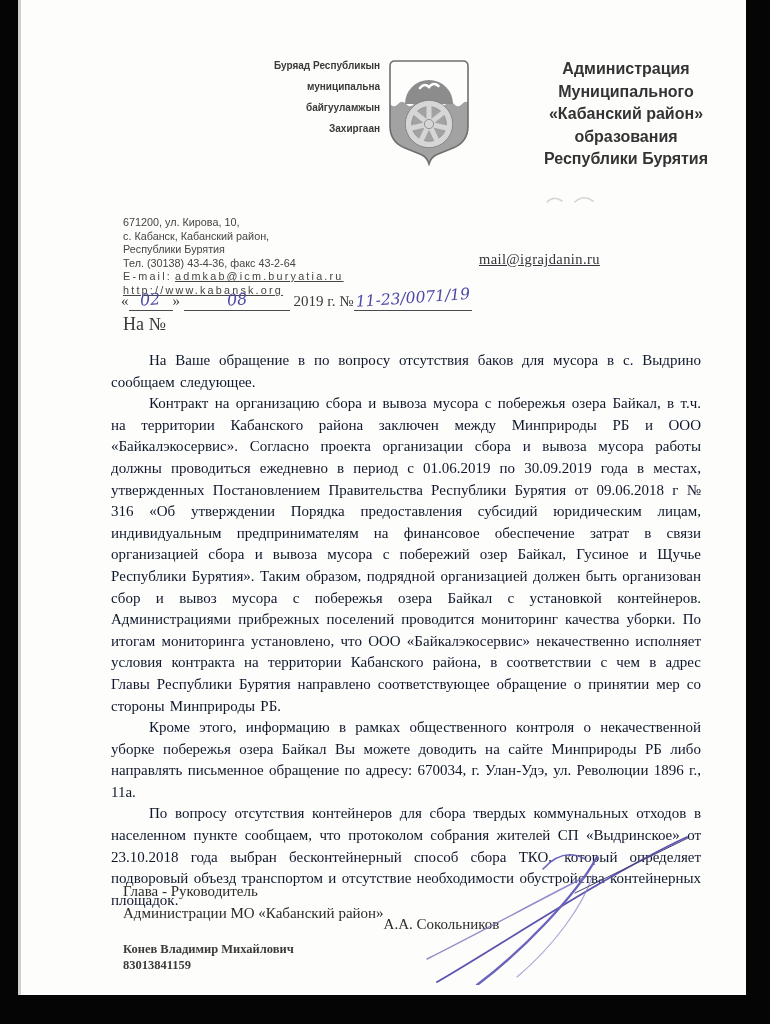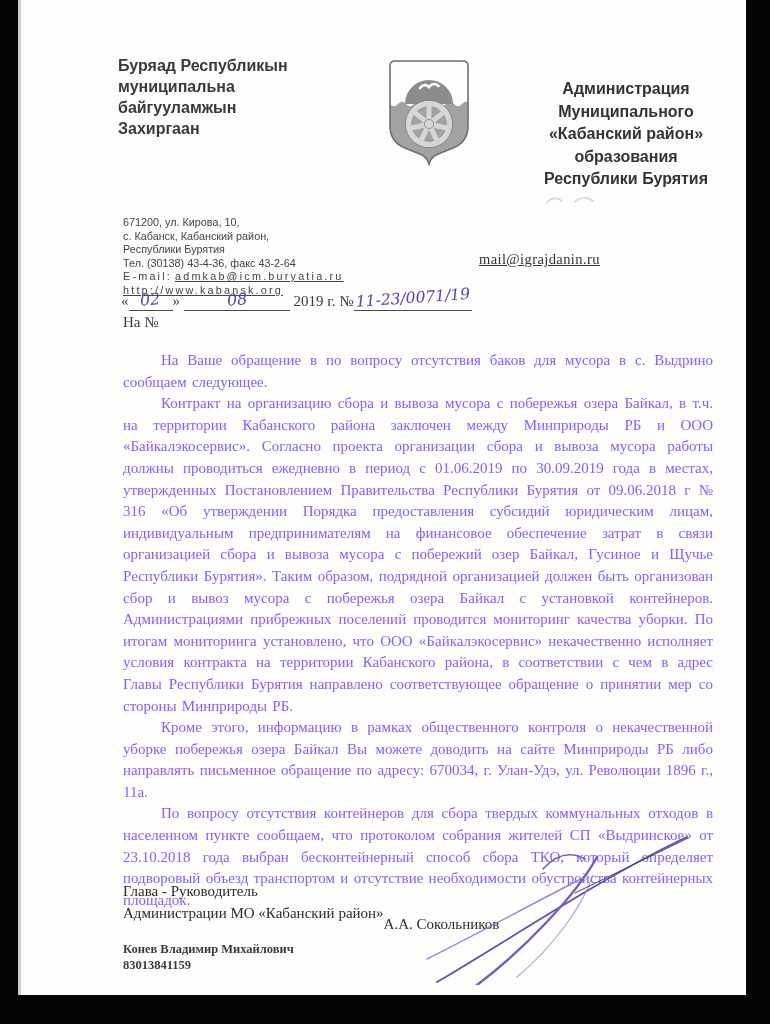--- a/index.html
+++ b/index.html
@@ -4,47 +4,47 @@
 <style>
   html,body{margin:0;padding:0;background:#000;}
   .scan{position:relative;width:770px;height:1024px;background:#fdfdfc;overflow:hidden;
         font-family:"Liberation Serif",serif;color:#2e2d2b;}
   .bar{position:absolute;background:#050505;}
   .bar-left{left:0;top:0;width:18px;height:1024px;}
   .bar-right{left:746px;top:0;width:24px;height:1024px;}
   .bar-bottom{left:0;top:995px;width:770px;height:29px;}
   .page-edge{position:absolute;left:18px;top:0;width:3px;height:995px;background:#cfcfcd;}
 
-  .header-left{position:absolute;left:118px;top:55px;width:250px;text-align:left;
-    font-family:"Liberation Sans",sans-serif;font-weight:700;font-size:16px;line-height:21px;color:#3a3a3a;}
+  .header-left{position:absolute;left:130px;top:55px;width:250px;text-align:right;
+    font-family:"Liberation Sans",sans-serif;font-weight:700;font-size:10px;line-height:21px;color:#3a3a3a;}
   .header-right{position:absolute;left:497px;top:58px;width:258px;text-align:center;
-    font-family:"Liberation Sans",sans-serif;font-weight:700;font-size:16px;line-height:22.5px;color:#333;margin-top:20px;}
+    font-family:"Liberation Sans",sans-serif;font-weight:700;font-size:16px;line-height:22.5px;color:#333;}
   .emblem{position:absolute;left:387px;top:58px;width:84px;height:108px;}
 
   .sender{position:absolute;left:123px;top:216px;width:330px;
     font-family:"Liberation Sans",sans-serif;font-size:10.8px;line-height:13.6px;color:#444;}
   .sender .ls{letter-spacing:2.2px;}
   .sender .und{text-decoration:underline;}
 
   .recipient{position:absolute;left:479px;top:251px;font-size:14.5px;letter-spacing:.4px;
     text-decoration:underline;color:#33333a;}
   .artifact{position:absolute;left:543px;top:192px;opacity:.55;}
 
   .refline{position:absolute;left:121px;top:291px;width:520px;font-size:15px;color:#3a3a3a;white-space:nowrap;}
   .field{display:inline-block;border-bottom:1.2px solid #4a4a4a;text-align:center;vertical-align:baseline;}
   .f-day{width:44px;}
   .f-month{width:106px;}
   .f-num{width:118px;text-align:left;}
   .hw{display:inline-block;font-family:"DejaVu Serif",serif;font-style:italic;color:#4d49a6;
       font-size:16px;transform:rotate(-5deg) translateY(-1px);white-space:nowrap;}
   .hw-num{font-size:15.5px;transform:rotate(-4deg) translate(2px,-3px);}
-  .reply{position:absolute;left:123px;top:314px;font-size:15px;color:#3a3a3a;font-family:Liberation Serif, serif;}
+  .reply{position:absolute;left:123px;top:314px;font-size:18px;color:#3a3a3a;font-family:Liberation Serif, serif;}
 
-  .letter-body{position:absolute;left:123px;top:350px;width:590px;font-size:15px;line-height:21.6px;
-    text-align:justify;color:#8b5cf6;}
+  .letter-body{position:absolute;left:111px;top:350px;width:590px;font-size:15px;line-height:21.6px;
+    text-align:justify;color:#0f172a;}
   .letter-body p{margin:0;text-indent:38px;word-spacing:1.5px;}
 
   .sig-block{position:absolute;left:123px;top:881px;width:607px;display:flex;justify-content:flex-start;}
   .sig-left{font-size:15px;line-height:21.5px;color:#2c2b29;}
   .sig-name{font-size:15px;color:#2c2b29;align-self:flex-start;margin-top:35px;}
   .sig-strokes{position:absolute;left:425px;top:835px;width:275px;height:150px;pointer-events:none;}
 
   .footer{position:absolute;left:123px;top:942px;font-size:12.5px;line-height:15.5px;font-weight:600;color:#3c3b39;}
 </style>
 </head>

